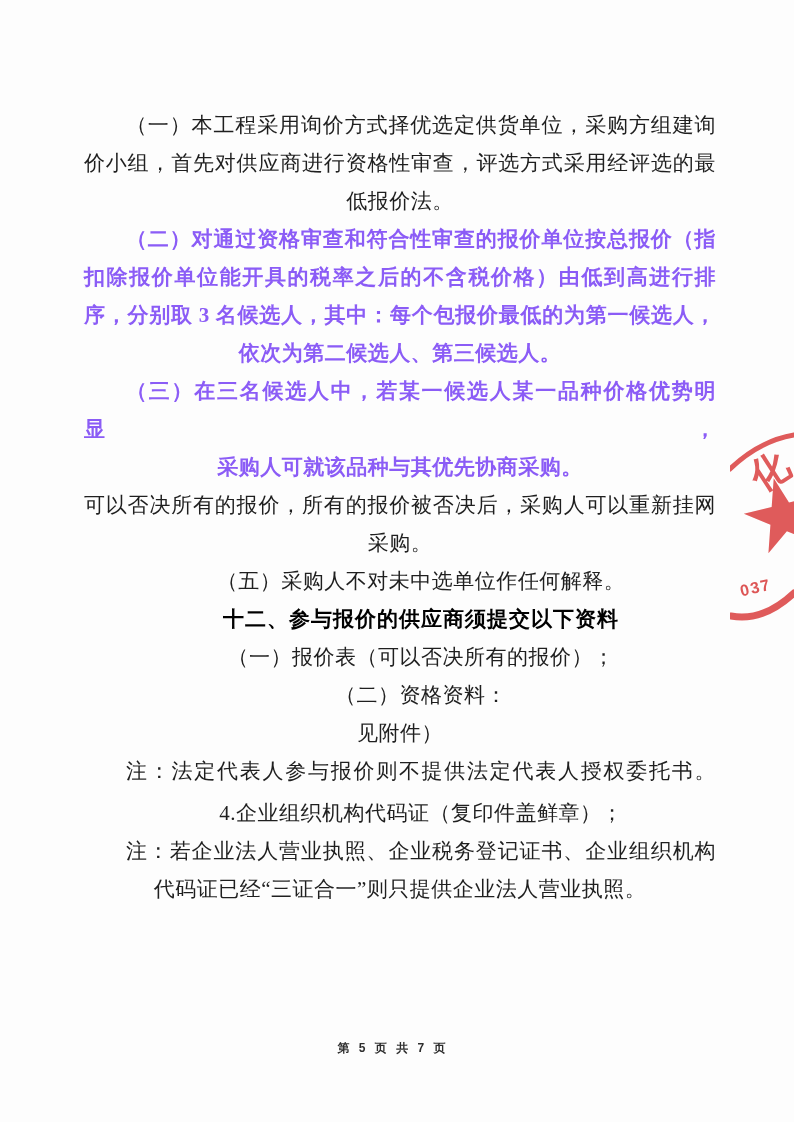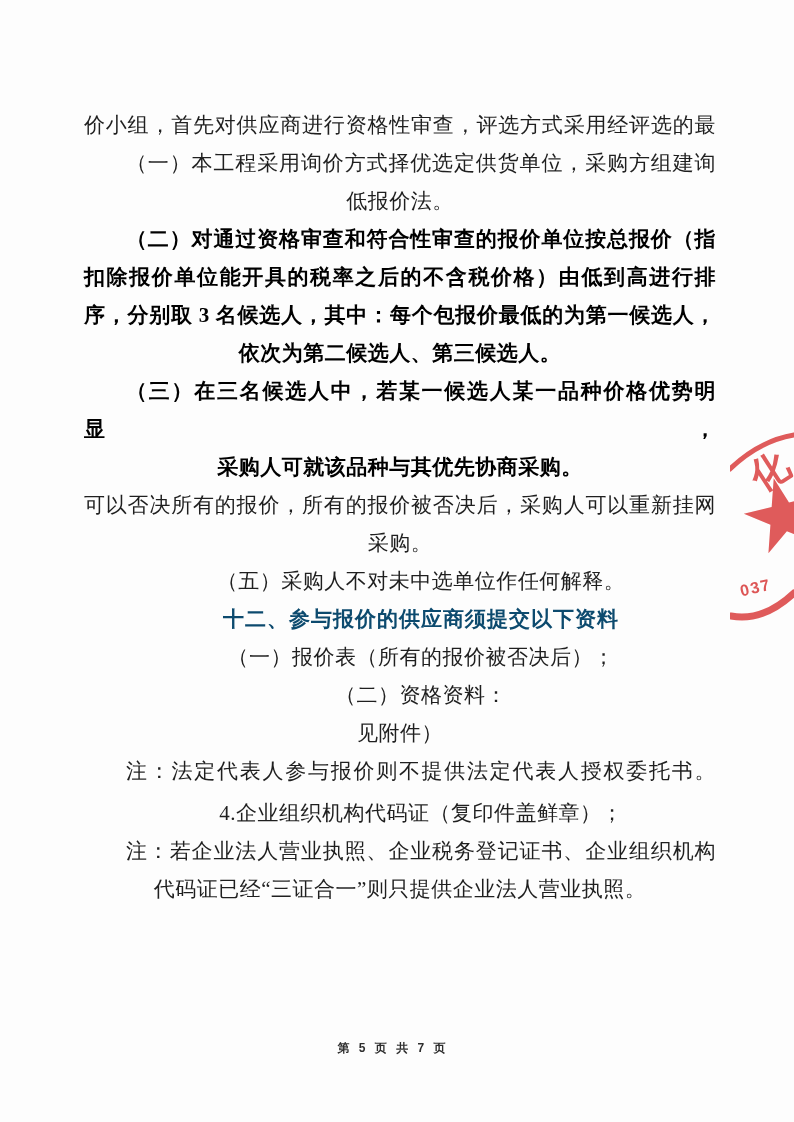--- a/index.html
+++ b/index.html
@@ -24,25 +24,25 @@
     letter-spacing:0.5px;
     white-space:nowrap;
     text-align:center;
   }
   .indent{text-indent:2em;}
   .full{
     white-space:normal;
     text-align:justify;
     text-align-last:justify;
   }
-  .bold .line{font-weight:700;color:#000000;}
+  .bold .line{font-weight:700;color:#8b5cf6;}
   .heading{
     font-family:"Liberation Sans","DejaVu Sans",sans-serif;
     font-weight:700;
-    color:#0c4a6e;
+    color:#000000;
     letter-spacing:1px;
   }
   .gap{margin-top:4px;}
   .footer{
     position:absolute;
     left:0;right:8px;top:1040px;
     text-align:center;
     font-size:12px;
     letter-spacing:3px;
     color:#2e2e2e;
@@ -82,22 +82,22 @@
   }
 </style>
 </head>
 <body>
 
 <div class="page">
 
   <div class="content">
 
     <p class="para">
+      <span class="line indent full">（一）本工程采用询价方式择优选定供货单位，采购方组建询</span>
       <span class="line full">价小组，首先对供应商进行资格性审查，评选方式采用经评选的最</span>
-      <span class="line indent full">（一）本工程采用询价方式择优选定供货单位，采购方组建询</span>
       <span class="line">低报价法。</span>
     </p>
 
     <p class="para bold">
       <span class="line indent full">（二）对通过资格审查和符合性审查的报价单位按总报价（指</span>
       <span class="line full">扣除报价单位能开具的税率之后的不含税价格）由低到高进行排</span>
       <span class="line full">序，分别取 3 名候选人，其中：每个包报价最低的为第一候选人，</span>
       <span class="line">依次为第二候选人、第三候选人。</span>
     </p>
 
@@ -113,21 +113,21 @@
 
     <p class="para">
       <span class="line indent">（五）采购人不对未中选单位作任何解释。</span>
     </p>
 
     <p class="para">
       <span class="line indent heading">十二、参与报价的供应商须提交以下资料</span>
     </p>
 
     <p class="para">
-      <span class="line indent">（一）报价表（所有的报价被否决后）；</span>
+      <span class="line indent">（一）报价表（可以否决所有的报价）；</span>
     </p>
 
     <p class="para">
       <span class="line indent">（二）资格资料：</span>
     </p>
 
     <p class="para">
       <span class="line">见附件）</span>
     </p>
 

